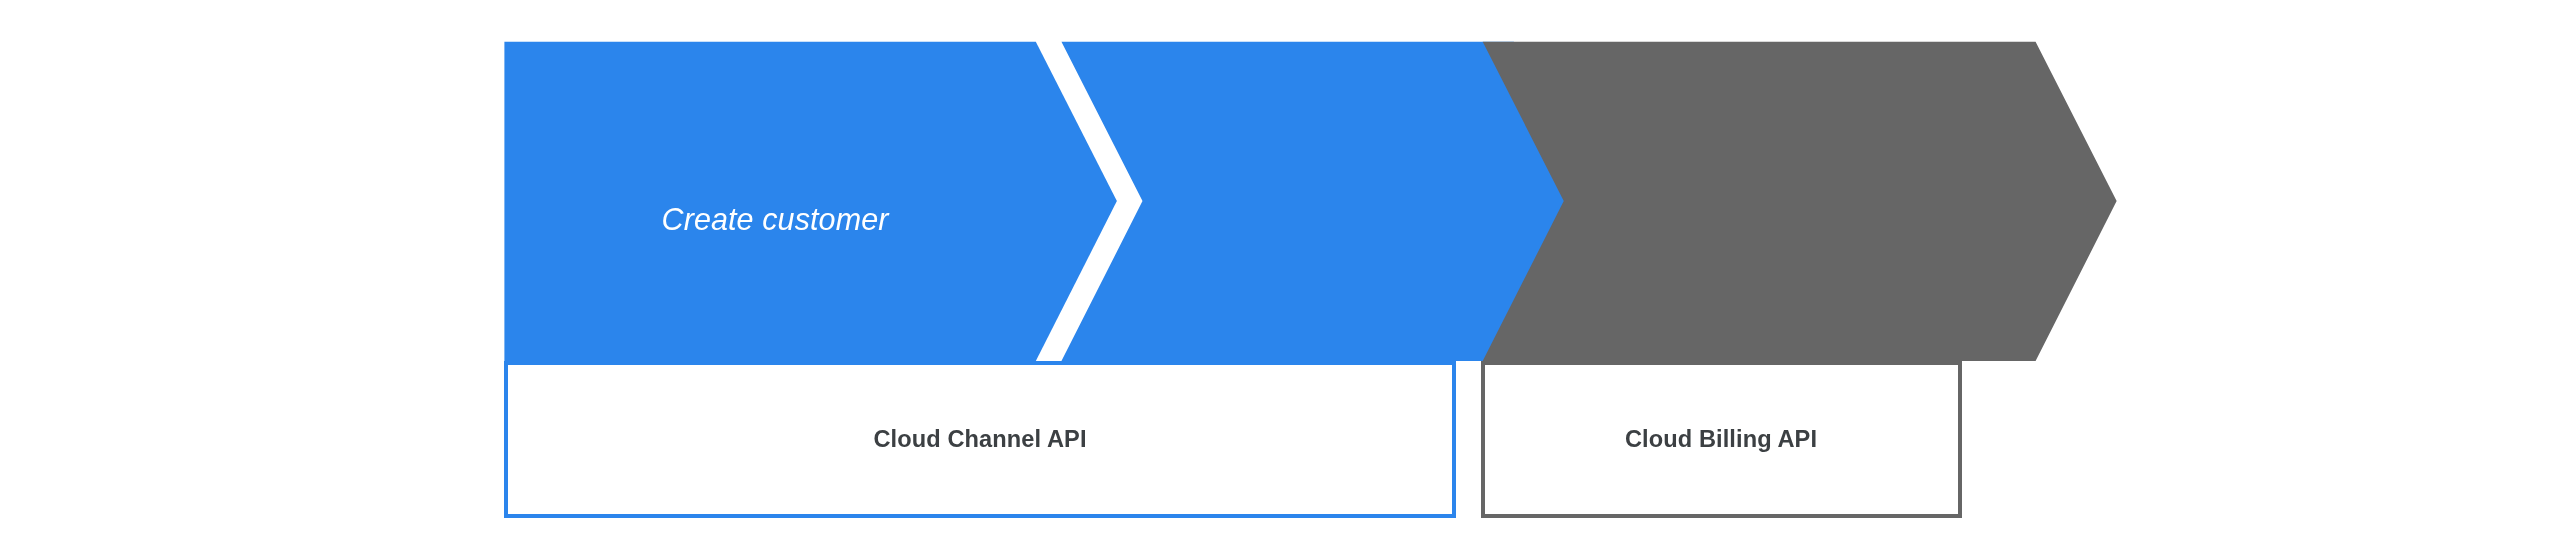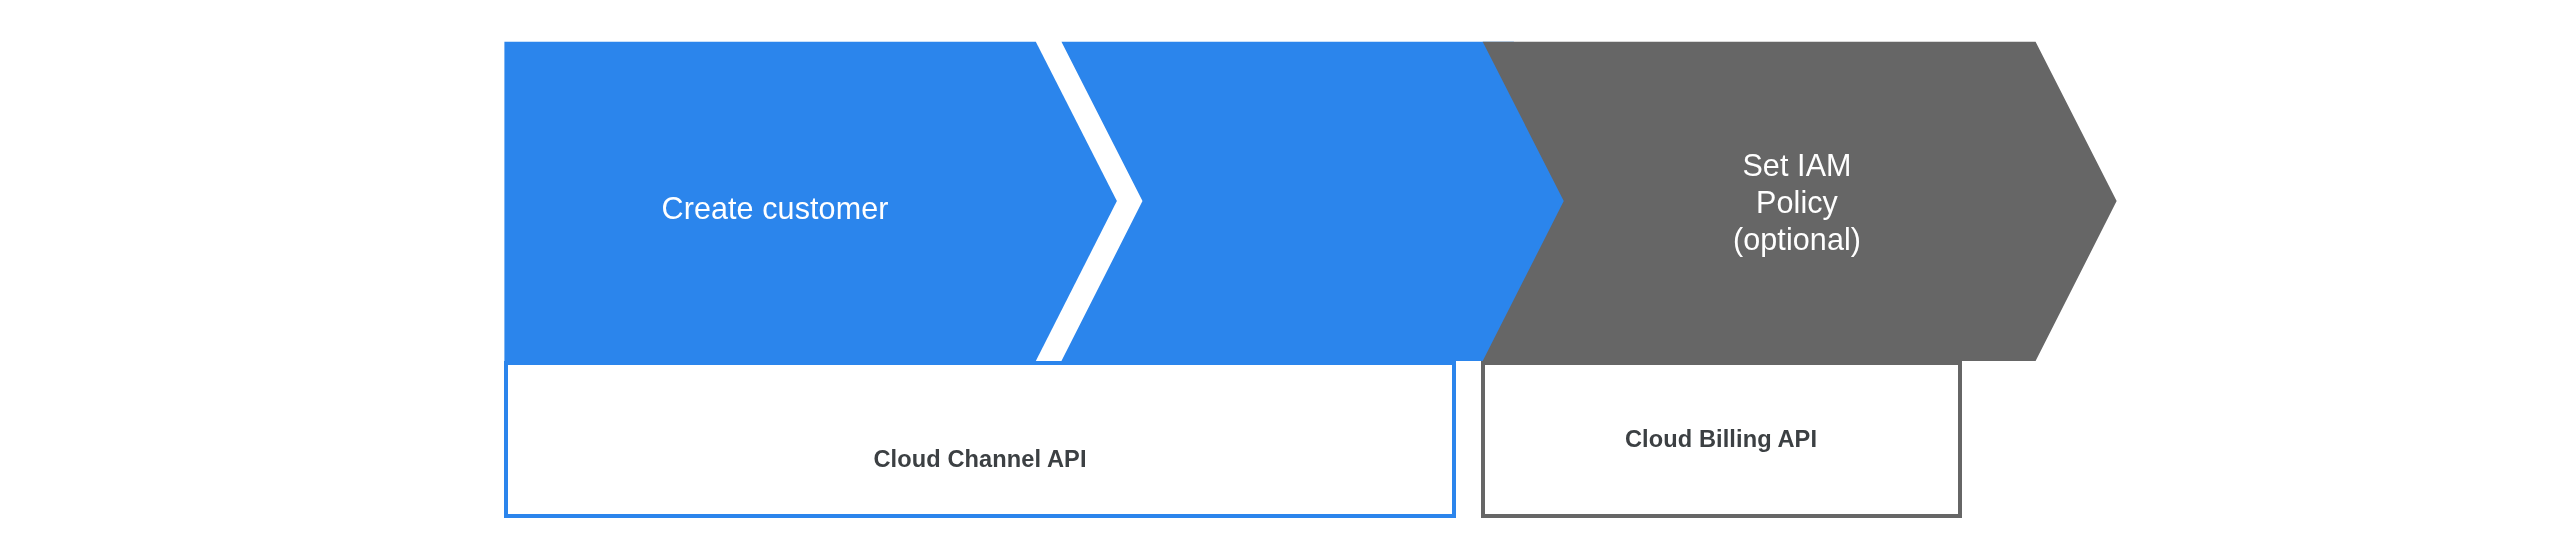--- a/index.html
+++ b/index.html
@@ -61,29 +61,26 @@
 
   <svg id="flow-svg" viewBox="0 0 3718 792">
 
     <polygon points="728,60 1495,60 1612,290 1495,521 728,521" fill="#2b85ec"></polygon>
 
     <polygon points="1532,60 2185,60 2302,290 2185,521 1532,521 1649,290" fill="#2b85ec"></polygon>
 
     <polygon points="2140,60 2938,60 3055,290 2938,521 2140,521 2257,290" fill="#666666"></polygon>
   </svg>
 
-  <div class="step-label" style="left:775px; top:208px;">Create customer</div>
+  <div class="step-label" style="left:775px; top:219px;font-style:italic;">Create customer</div>
 
 
-  <div class="step-label" style="left:1797px; top:202px;">Set IAM
-Policy
-(optional)</div>
 
   <div class="api-box" style="left:504px; top:361px; width:952px; height:157px; border:4.2px solid #2b85ec;"></div>
 
-  <div class="api-label" style="left:980px; top:459px;">Cloud Channel API</div>
+  <div class="api-label" style="left:980px; top:439px;">Cloud Channel API</div>
 
   <div class="api-box" style="left:1481px; top:361px; width:481px; height:157px; border:4.2px solid #666666;"></div>
 
   <div class="api-label" style="left:1721px; top:439px;text-align:right;">Cloud Billing API</div>
 
 </div>
 
 
 </body></html>

